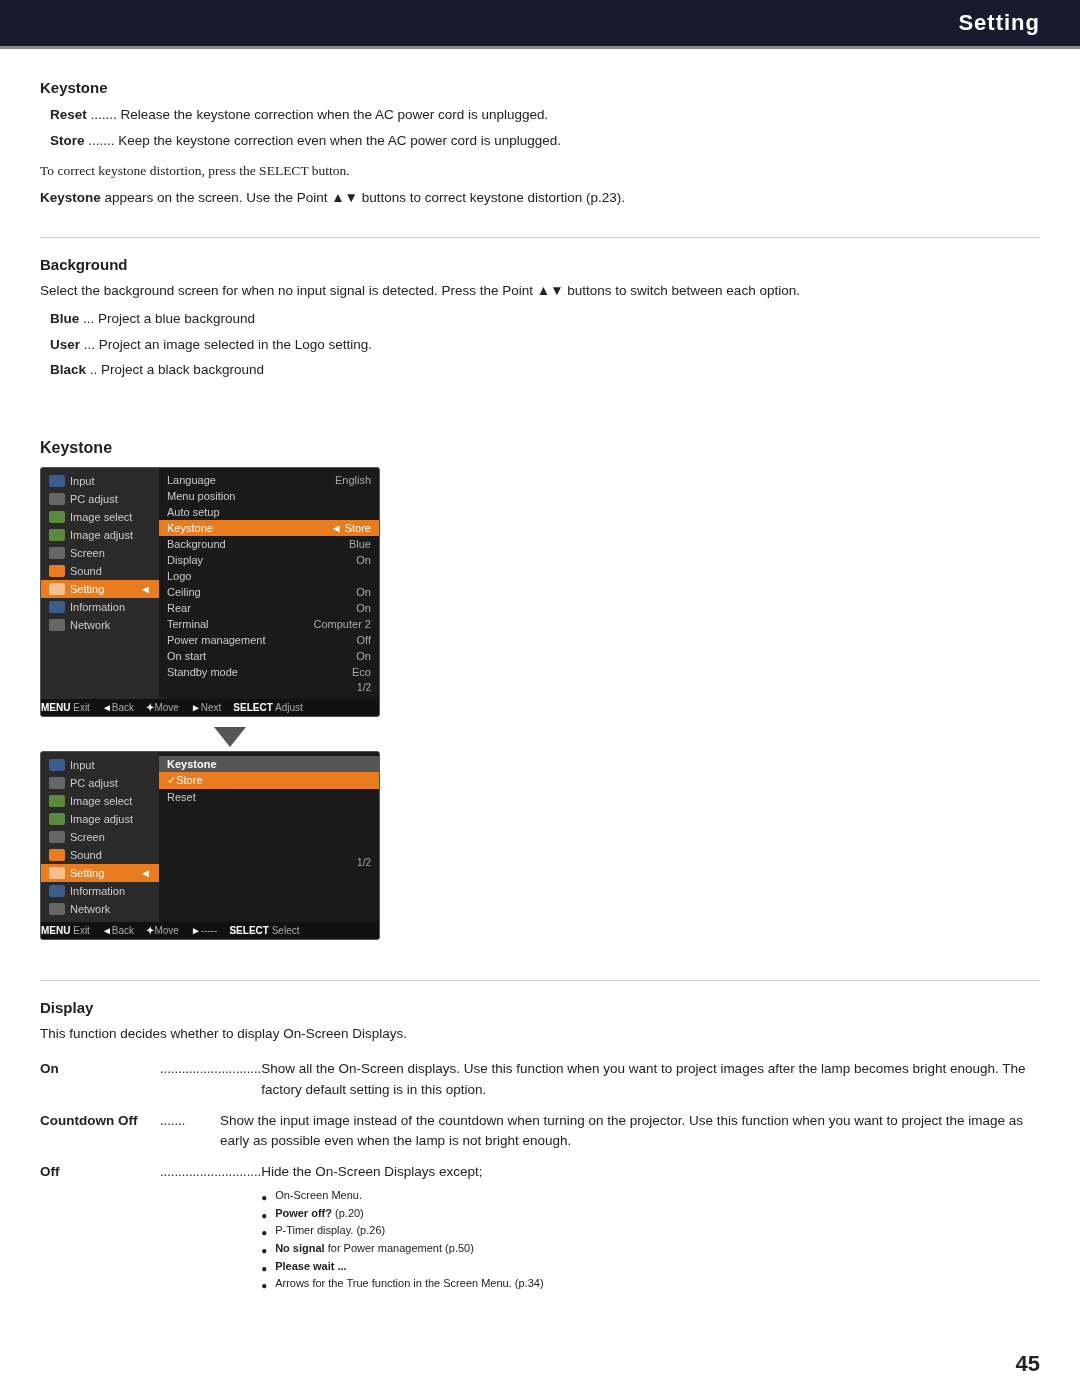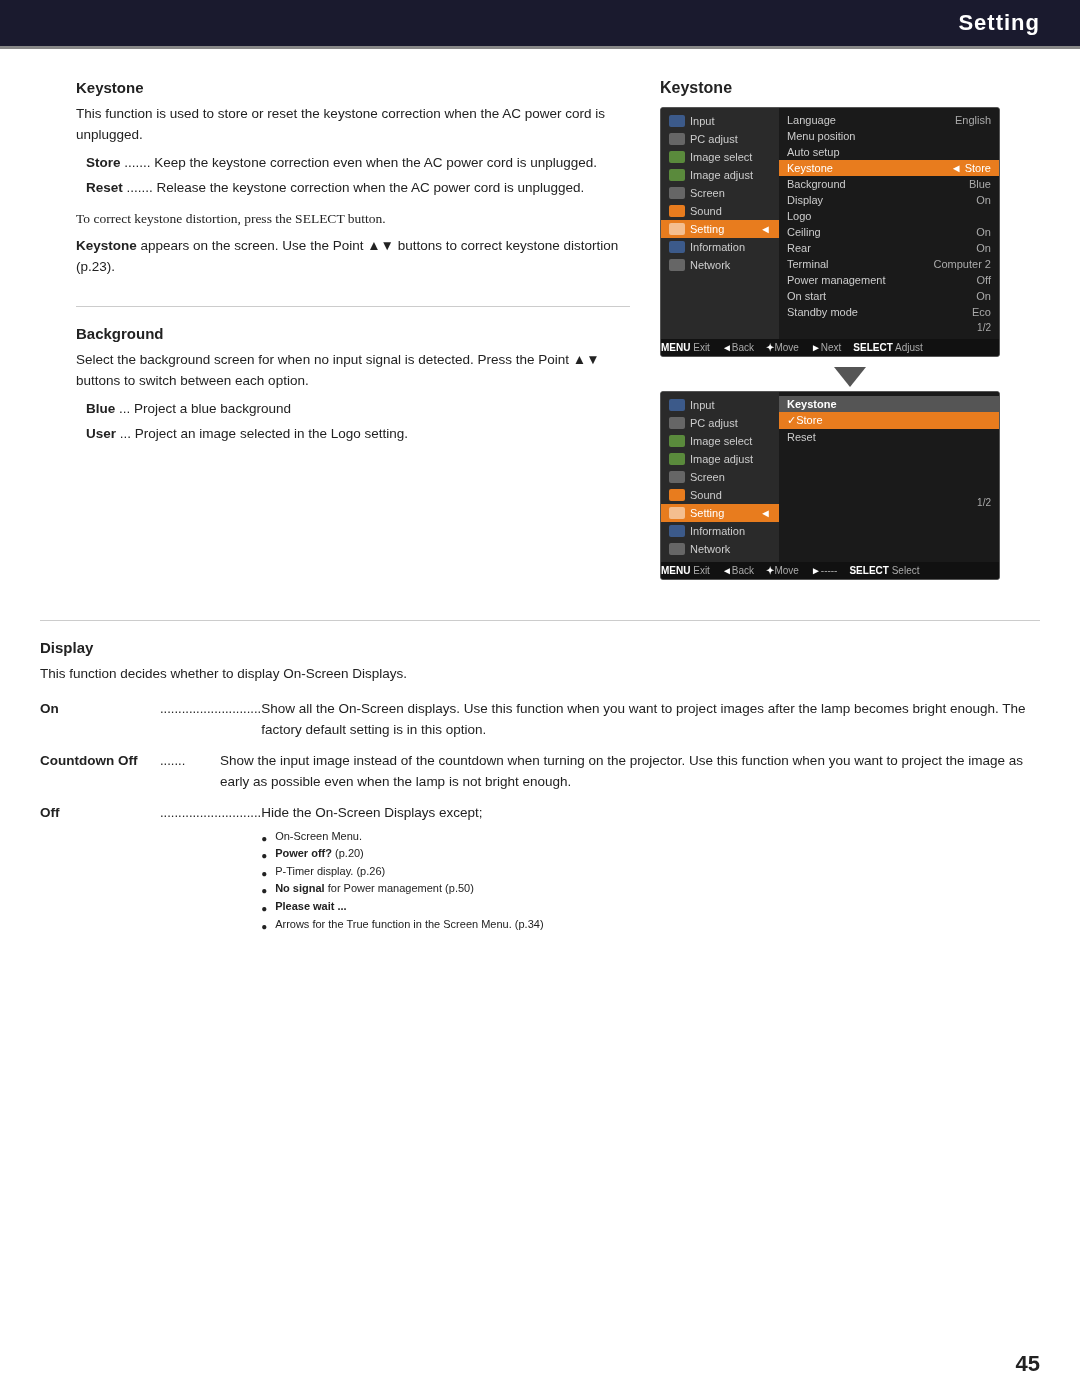--- a/index.html
+++ b/index.html
@@ -21,23 +21,23 @@
       padding: 10px 40px;
       font-size: 22px;
       font-weight: bold;
       letter-spacing: 1px;
       border-bottom: 3px solid #888;
     }
 
     
     .content-area {
       display: flex;
+      flex-direction: column;
       padding: 30px 40px 20px 40px;
       gap: 30px;
-      margin-left: 36px;
     }
 
     
     .left-col {
       flex: 1;
       min-width: 0;
     }
 
     
     .right-col {
@@ -250,52 +250,56 @@
 <div class="page-header">
   <span>Setting</span>
 </div>
 
 <div class="content-area">
 
   <div class="left-col">
 
     <div class="section-block">
       <div class="section-heading">Keystone</div>
-      <p>This function is used to store or reset the keystone correction when the AC power cord is unplugged.</p>
-
+
+      <div class="indent-block">
+        <b>Reset</b>
+        <span>.......</span>
+        <span> Release the keystone correction when the AC power cord is unplugged.</span>
+      </div>
       <div class="indent-block">
         <b>Store</b>
         <span>.......</span>
         <span> Keep the keystone correction even when the AC power cord is unplugged.</span>
       </div>
-      <div class="indent-block">
-        <b>Reset</b>
-        <span>.......</span>
-        <span> Release the keystone correction when the AC power cord is unplugged.</span>
-      </div>
 
       <p style="margin-top:10px;font-family:Liberation Serif, serif;">To correct keystone distortion, press the SELECT button.</p>
       <p><b>Keystone</b> appears on the screen. Use the Point ▲▼ buttons to correct keystone distortion (p.23).</p>
     </div>
 
     <hr class="divider">
 
     <div class="section-block">
       <div class="section-heading">Background</div>
       <p>Select the background screen for when no input signal is detected. Press the Point ▲▼ buttons to switch between each option.</p>
 
       <div class="indent-block">
         <b>Blue</b>
         <span>...</span>
         <span>Project a blue background</span>
       </div>
       <div class="indent-block">
         <b>User</b>
         <span>...</span>
         <span>Project an image selected in the Logo setting.</span>
+      </div>
+      <div class="indent-block">
+        <b>Black</b>
+        <span>..</span>
+        <span>Project a black background</span>
       </div>
     </div>
 
   </div>
 
   <div class="right-col">
 
     <div class="keystone-heading">Keystone</div>
 
     <div class="menu-screenshot">

